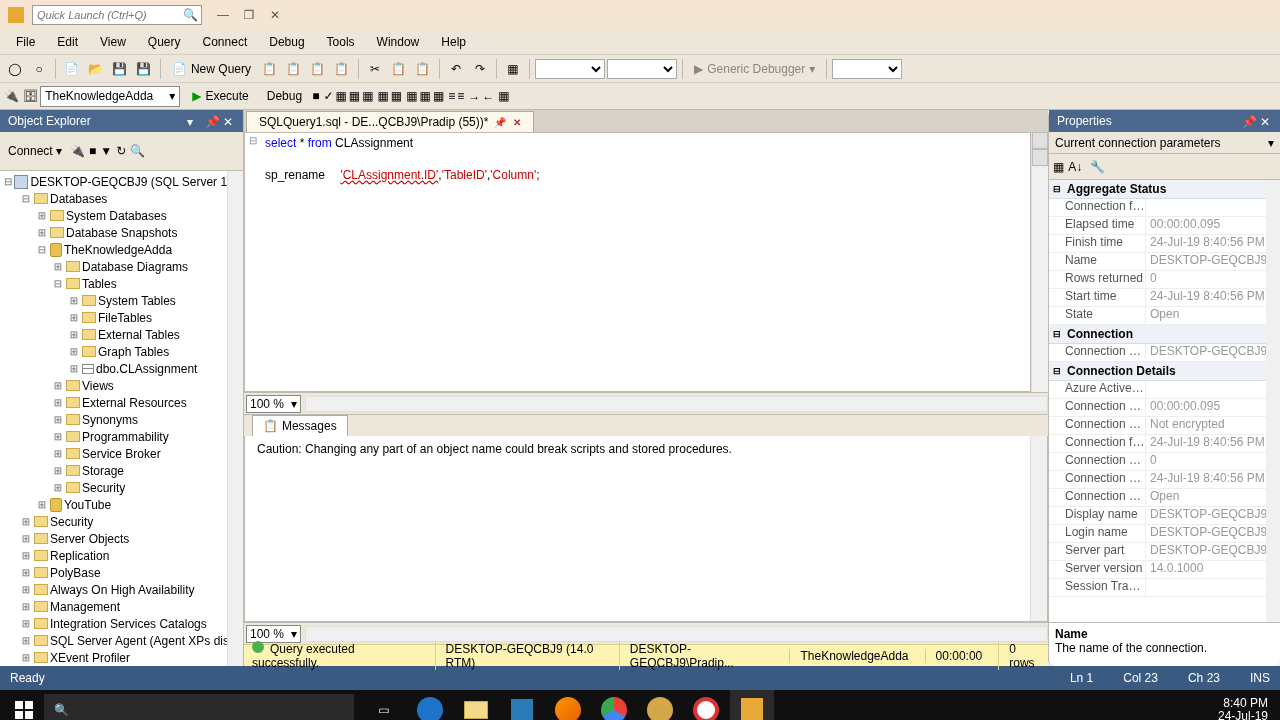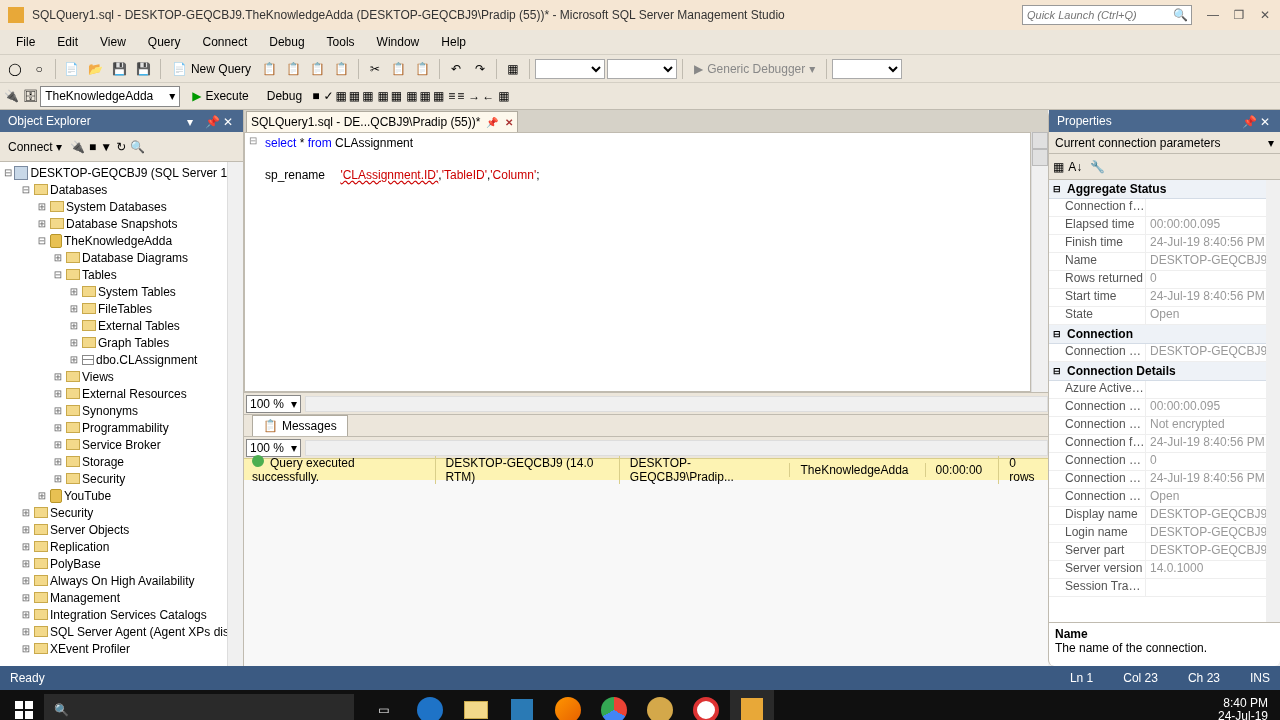--- a/index.html
+++ b/index.html
@@ -32,38 +32,38 @@
 .toolbar2 .exec-btn { padding: 3px 8px; cursor: pointer; display:flex;align-items:center;gap:4px; }
 
 
 .main { display: flex; height: 556px; }
 
 
 .obj-explorer { width: 244px; background: #fff; border-right: 1px solid #c0bbb0; display: flex; flex-direction: column; }
 .panel-title { background: #4a688e; color: #fff; padding: 4px 8px; font-size: 12px; display: flex; align-items: center; justify-content: space-between; }
 .panel-title .ptb { display: flex; gap: 6px; }
 .panel-title .ptbi { width: 12px; height: 12px; cursor: pointer; color: #fff; }
-.oe-toolbar { height: 30px; background: #ece6db; display: flex; align-items: center; padding: 0 4px; gap: 4px; border-bottom: 1px solid #c0bbb0; }
+.oe-toolbar { height: 39px; background: #ece6db; display: flex; align-items: center; padding: 0 4px; gap: 4px; border-bottom: 1px solid #c0bbb0; }
 .oe-toolbar .oe-conn { padding: 2px 4px; }
 .tree { flex: 1; overflow: auto; padding: 2px 0; position: relative; }
 .tree-scroll { position: absolute; right: 0; top: 0; width: 16px; height: 100%; background: #f0f0f0; border-left: 1px solid #ddd; }
 .tree-row { display: flex; align-items: center; height: 17px; padding-left: 4px; cursor: pointer; white-space: nowrap; }
 .tree-row .exp { width: 12px; text-align: center; color: #666; font-size: 10px; }
 .tree-row .ico { width: 16px; height: 14px; margin: 0 2px; display:inline-flex;align-items:center;justify-content:center; }
 .tree-row .lbl { font-size: 12px; }
 .ico.folder { background: #f3d98a; border: 1px solid #c9a94b; width: 14px; height: 11px; }
 .ico.db { background: #e8c153; border-radius: 2px; width: 12px; height: 14px; border: 1px solid #b8962a; }
 .ico.server::before { content: ""; display:block; width: 12px; height: 12px; background: #c8d8e8; border: 1px solid #7a8aa0; }
 .ico.table { background: #fff; border: 1px solid #888; width: 12px; height: 10px; position: relative; }
 .ico.table::before { content:""; position:absolute; top:3px; left:0; right:0; height:1px; background:#888; }
 
 
 .editor-area { flex: 1; display: flex; flex-direction: column; background: #f8f8f8; }
 .doc-tabs { height: 22px; background: #d6d2c8; display: flex; align-items: flex-end; padding-left: 2px; }
-.doc-tab { background: #fdf8ec; border: 1px solid #b0ab9f; border-bottom: none; padding: 3px 4px; font-size: 11px; display: flex; align-items: center; gap: 6px; }
+.doc-tab { background: #fdf8ec; border: 1px solid #b0ab9f; border-bottom: none; padding: 3px 12px; font-size: 11px; display: flex; align-items: center; gap: 6px; }
 .doc-tab .pin { color: #888; font-size: 10px; }
 .doc-tab .close { color: #a33; font-size: 10px; font-weight: bold; cursor: pointer; }
 .sql-editor { flex: 1; background: #fff; border: 1px solid #c0bbb0; position: relative; font-family: Consolas, monospace; font-size: 13px; padding: 2px 0 2px 20px; }
 .sql-line { white-space: pre; line-height: 16px; }
 .kw { color: #0000ff; }
 .str { color: #cc0000; }
 .err { color: #cc0000; text-decoration: underline wavy #cc0000; margin-left: 12px; }
 .fold { position: absolute; left: 4px; color: #888; font-size: 10px; }
 .editor-wrapper { position: relative; flex: 0 0 260px; display:flex; }
 .editor-scroll-v { width: 17px; background: #f0f0f0; border-left: 1px solid #ddd; position: relative; }
@@ -116,21 +116,20 @@
 .taskbar .tray { display: flex; align-items: center; color: #fff; font-size: 11px; padding-right: 8px; gap: 10px; }
 .taskbar .clock { text-align: right; line-height: 13px; }
 
 .tb-circle { width: 26px; height: 26px; border-radius: 50%; }
 </style>
 </head>
 <body>
 
 <div class="titlebar">
   <div class="app-icon"></div>
-  <div class="title">SQLQuery1.sql - DESKTOP-GEQCBJ9.TheKnowledgeAdda (DESKTOP-GEQCBJ9\Pradip (55))* - Microsoft SQL Server Management Studio</div>
   <div class="search-box">
     <input placeholder="Quick Launch (Ctrl+Q)" style="">
     <span class="si">🔍</span>
   </div>
   <div class="win-btns">
     <div class="win-btn">—</div>
     <div class="win-btn">❐</div>
     <div class="win-btn">✕</div>
   </div>
 </div>
@@ -419,20 +418,24 @@
         </div>
       <div class="hsb"></div>
     </div>
 
     <div class="msg-tabs">
       <div class="msg-tab">
           <span>📋</span>
           <span>Messages</span>
         </div>
     </div>
+    <div class="msg-body">
+      <span>Caution: Changing any part of an object name could break scripts and stored procedures.</span>
+      <div class="msg-scroll"></div>
+    </div>
     <div class="zoom-row">
       <div class="zoom-combo">
           <span>100 %</span>
           <span>▾</span>
         </div>
       <div class="hsb"></div>
     </div>
 
     <div class="query-status">
       <span><span class="ok-ico"></span><span>Query executed successfully.</span></span>

